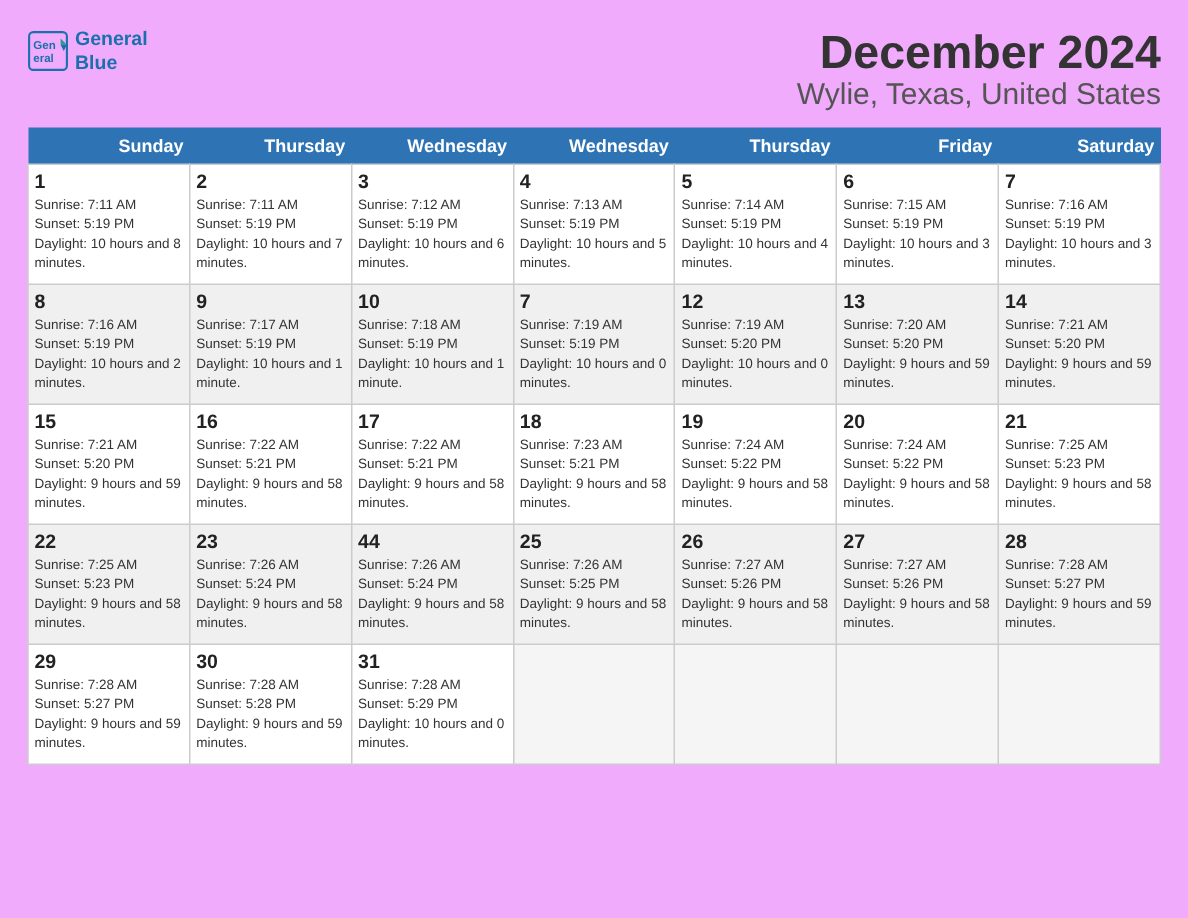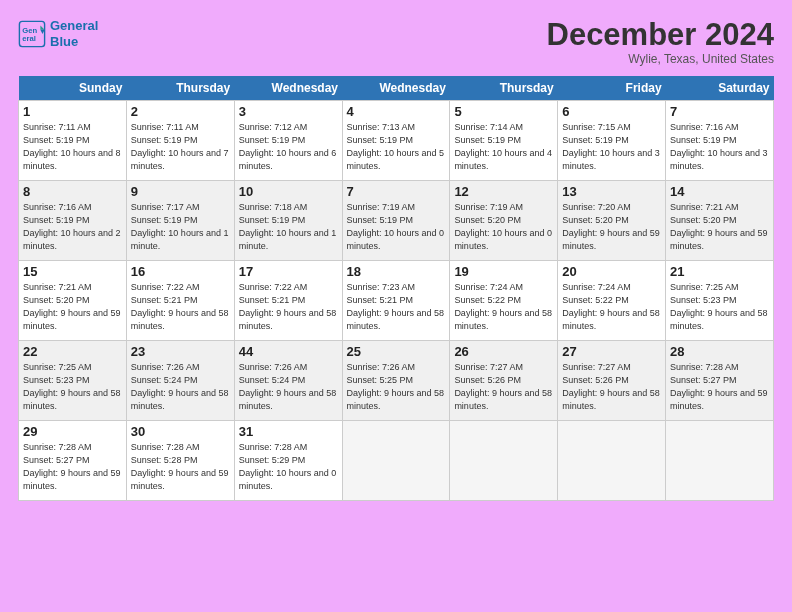--- a/index.html
+++ b/index.html
@@ -43,21 +43,21 @@
     .title-block {
       text-align: right;
     }
     .main-title {
       font-size: 31px;
       font-weight: bold;
       color: #333;
       line-height: 1.1;
     }
     .subtitle {
-      font-size: 12px;
+      font-size: 20px;
       color: #555;
     }
     table {
       width: 100%;
       border-collapse: collapse;
       font-size: 9.5px;
     }
     thead tr th {
       background: #2e74b5;
       color: #fff;

